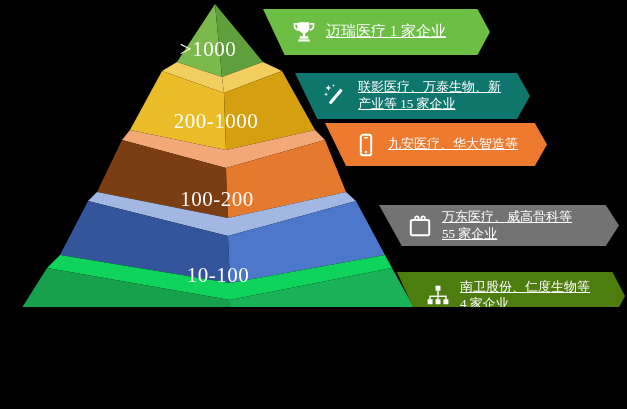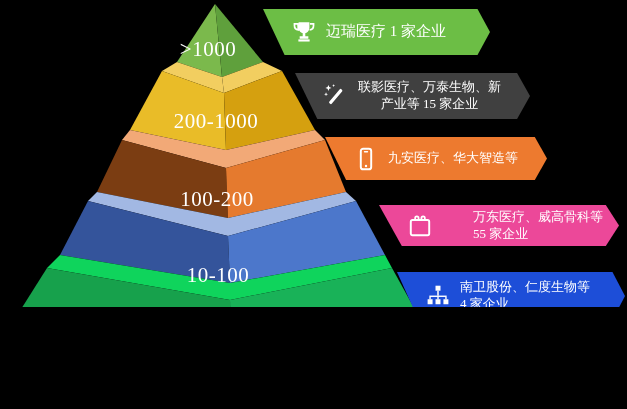--- a/index.html
+++ b/index.html
@@ -42,28 +42,29 @@
     margin-right: 9px;
     display: inline-flex;
     align-items: center;
     justify-content: center;
   }
   .banner .icon svg { width: 100%; height: 100%; }
   .banner-text {
     display: flex;
     flex-direction: column;
     justify-content: center;
+    text-decoration: underline;
   }
   .banner-text .line {
     white-space: nowrap;
     line-height: 1.3;
   }
   .banner-1 { left: 263px; top: 9px;   width: 227px; height: 46px; font-size: 15px; }
   .banner-2 { left: 295px; top: 73px;  width: 235px; height: 46px; font-size: 13px; }
-  .banner-3 { left: 325px; top: 137px; width: 222px; height: 43px; font-size: 13px; }
+  .banner-3 { left: 325px; top: 123px; width: 222px; height: 43px; font-size: 13px; }
   .banner-4 { left: 379px; top: 205px; width: 240px; height: 41px; font-size: 13px; }
   .banner-5 { left: 397px; top: 272px; width: 228px; height: 48px; font-size: 13px; }
 </style>
 </head>
 <body>
 
 <div class="stage">
 
   <svg class="pyramid" width="627" height="409" viewBox="0 0 627 409">
 
@@ -105,21 +106,21 @@
         <path d="M17.5 4.5h3.3v1.6a4 4 0 0 1-3.6 4" fill="none" stroke="#fff" stroke-width="1.6"></path>
         <path d="M10.8 12.8h2.4V16h2.8v2.2H8V16h2.8z"></path>
         <rect x="6.8" y="18.8" width="10.4" height="2"></rect>
       </svg>
     </span>
     <span class="banner-text">
       <span class="line">迈瑞医疗 1 家企业</span>
     </span>
   </div>
 
-  <div class="banner banner-2" style="background-color: #404040; text-align: center;">
+  <div class="banner banner-2" style="background-color: #0f766e;">
     <span class="icon">
       <svg viewBox="0 0 24 24" fill="#fff">
         <rect x="10.6" y="4" width="3" height="17" rx="1.2" transform="rotate(40 12 12)"></rect>
         <path d="M5 1.8l.8 2 2 .8-2 .8-.8 2-.8-2-2-.8 2-.8z"></path>
         <path d="M2.8 8.6l.5 1.3 1.3.5-1.3.5-.5 1.3-.5-1.3-1.3-.5 1.3-.5z"></path>
         <path d="M9.8 1l.4 1 1 .4-1 .4-.4 1-.4-1-1-.4 1-.4z"></path>
       </svg>
     </span>
     <span class="banner-text">
       <span class="line">联影医疗、万泰生物、新</span>
@@ -133,35 +134,35 @@
         <rect x="7.2" y="2.5" width="9.6" height="19" rx="2.2" fill="none" stroke="#fff" stroke-width="1.8"></rect>
         <rect x="10" y="4.7" width="4" height="1.2" rx="0.6" fill="#fff"></rect>
         <circle cx="12" cy="18.4" r="1.1" fill="#fff"></circle>
       </svg>
     </span>
     <span class="banner-text">
       <span class="line">九安医疗、华大智造等</span>
     </span>
   </div>
 
-  <div class="banner banner-4" style="background-color: #ec4899; gap: 31px;">
+  <div class="banner banner-4" style="background-color: #737373;">
     <span class="icon">
       <svg viewBox="0 0 24 24">
         <rect x="3.5" y="6.5" width="17" height="14" rx="1.5" fill="none" stroke="#fff" stroke-width="1.8"></rect>
         <path d="M7.5 7V4.8a1.6 1.6 0 0 1 3.2 0V7" fill="none" stroke="#fff" stroke-width="1.6"></path>
         <path d="M13.3 7V4.8a1.6 1.6 0 0 1 3.2 0V7" fill="none" stroke="#fff" stroke-width="1.6"></path>
       </svg>
     </span>
     <span class="banner-text">
       <span class="line">万东医疗、威高骨科等</span>
       <span class="line">55 家企业</span>
     </span>
   </div>
 
-  <div class="banner banner-5" style="background-color: #1d4ed8;">
+  <div class="banner banner-5" style="background-color: #4d7c0f;">
     <span class="icon">
       <svg viewBox="0 0 24 24" fill="#fff">
         <rect x="9.7" y="2.5" width="4.6" height="4.6"></rect>
         <rect x="11.3" y="7.1" width="1.4" height="4.6"></rect>
         <rect x="4" y="11.6" width="16" height="1.3"></rect>
         <rect x="4" y="12.9" width="1.3" height="2.2"></rect>
         <rect x="11.35" y="12.9" width="1.3" height="2.2"></rect>
         <rect x="18.7" y="12.9" width="1.3" height="2.2"></rect>
         <rect x="2.4" y="15" width="4.6" height="4.6"></rect>
         <rect x="9.7" y="15" width="4.6" height="4.6"></rect>

